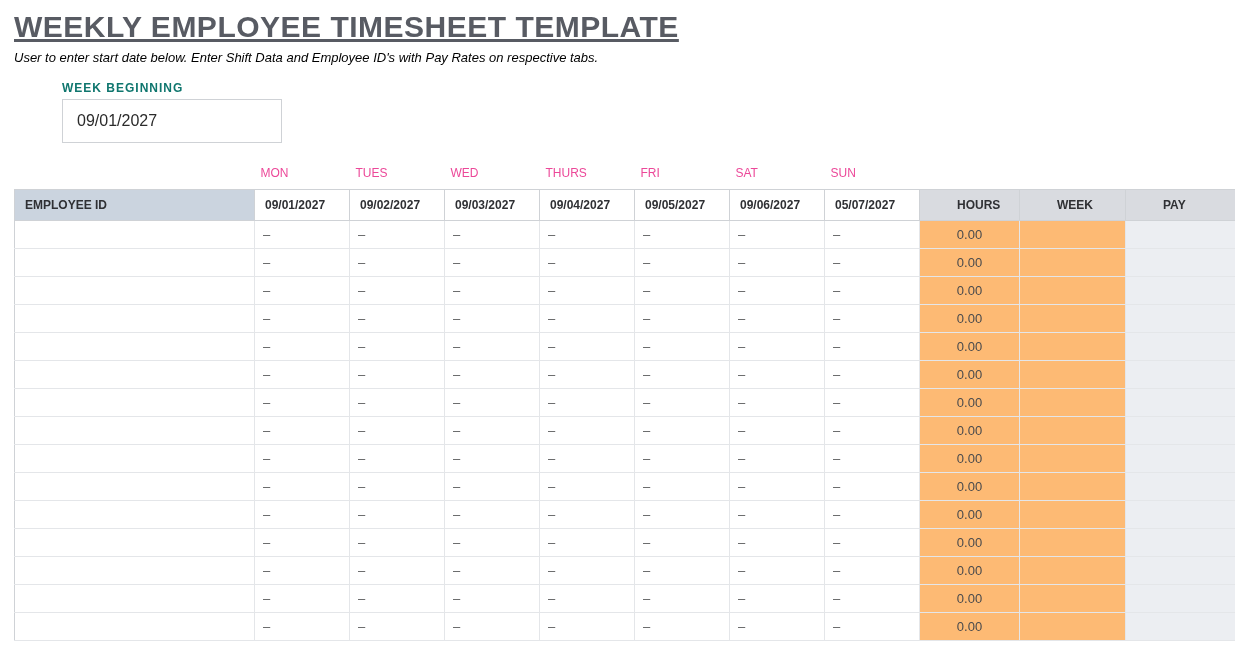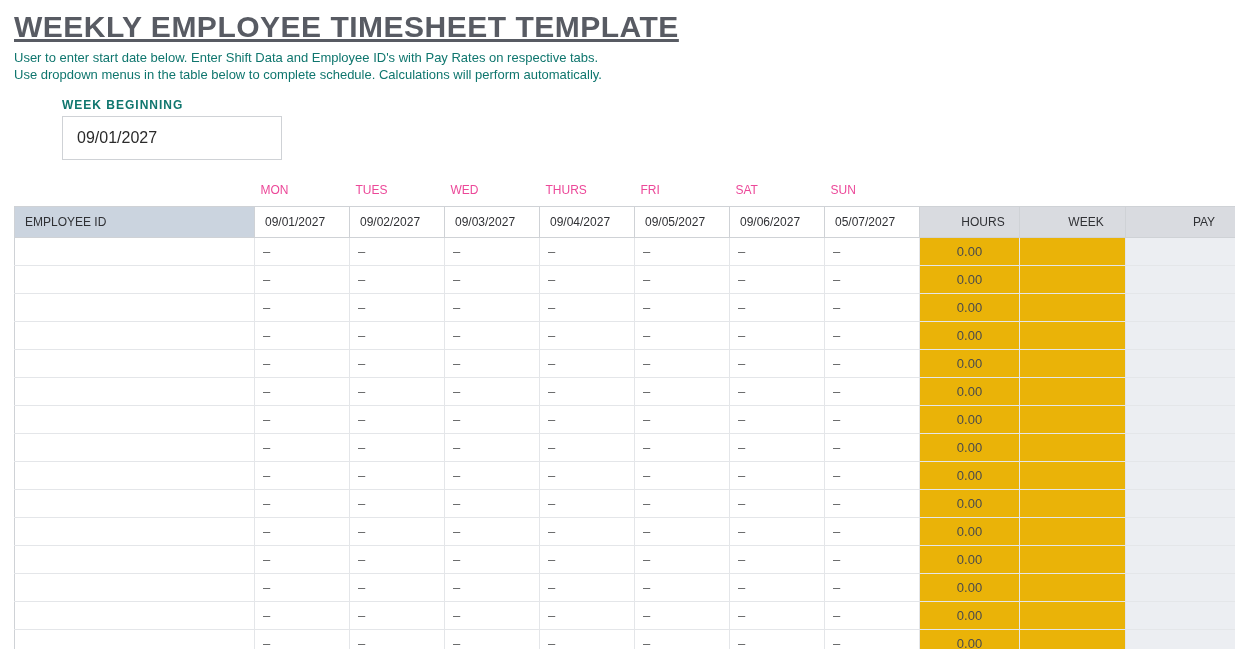--- a/index.html
+++ b/index.html
@@ -16,22 +16,23 @@
   }
   .title {
     font-size: 30px;
     font-weight: 700;
     letter-spacing: 0.5px;
     color: #585b63;
     margin: 0 0 6px 0;
     text-decoration: underline;
   }
   .instr {
+    font-style: italic;
     font-size: 13px;
-    color: #0f766e;
+    color: #000000;
     margin: 2px 0;
   }
   .week-block {
     margin-top: 16px;
     margin-left: 48px;
   }
   .week-label {
     font-size: 12px;
     font-weight: 700;
     letter-spacing: 1px;
@@ -63,62 +64,61 @@
     font-size: 12px;
     font-weight: 400;
     color: #ec4899;
     text-align: left;
     padding: 2px 6px 6px 6px;
     margin-left: 32px;
   }
   .hdr-row th {
     border: 1px solid #cfd2d6;
     font-size: 12px;
-    font-weight: 400;
+    font-weight: 700;
     color: #2f3034;
     text-align: left;
     padding: 8px 10px;
   }
   .hdr-row th.emp-hdr {
     background: #cbd4df;
   }
   .hdr-row th.date-hdr {
     background: #ffffff;
   }
   .hdr-row th.sum-hdr {
     background: #d9dbe0;
-    text-align: center;
+    text-align: left;
     padding-left: 37px;
   }
   td {
     border: 1px solid #e4e6e9;
     padding: 6px 8px;
     font-size: 13px;
     color: #4a4b4d;
     height: 28px;
   }
   td.emp-cell {
     border-left: 1px solid #cfd2d6;
   }
   .dash { color: #58595b; }
   td.sum-cell {
-    background: #eab308;
+    background: #fdba74;
     text-align: center;
   }
   td.pay-cell {
     background: #eceef2;
   }
 </style>
 </head>
 <body>
 
 <div class="page">
   <h1 class="title">WEEKLY EMPLOYEE TIMESHEET TEMPLATE</h1>
   <div class="instr">User to enter start date below.  Enter Shift Data and Employee ID's with Pay Rates on respective tabs.</div>
-  <div class="instr">Use dropdown menus in the table below to complete schedule. Calculations will perform automatically.</div>
 
   <div class="week-block">
     <div class="week-label">WEEK BEGINNING</div>
     <div class="week-input">09/01/2027</div>
   </div>
 
   <table class="sheet">
     <colgroup>
       <col class="emp">
         <col class="day">

